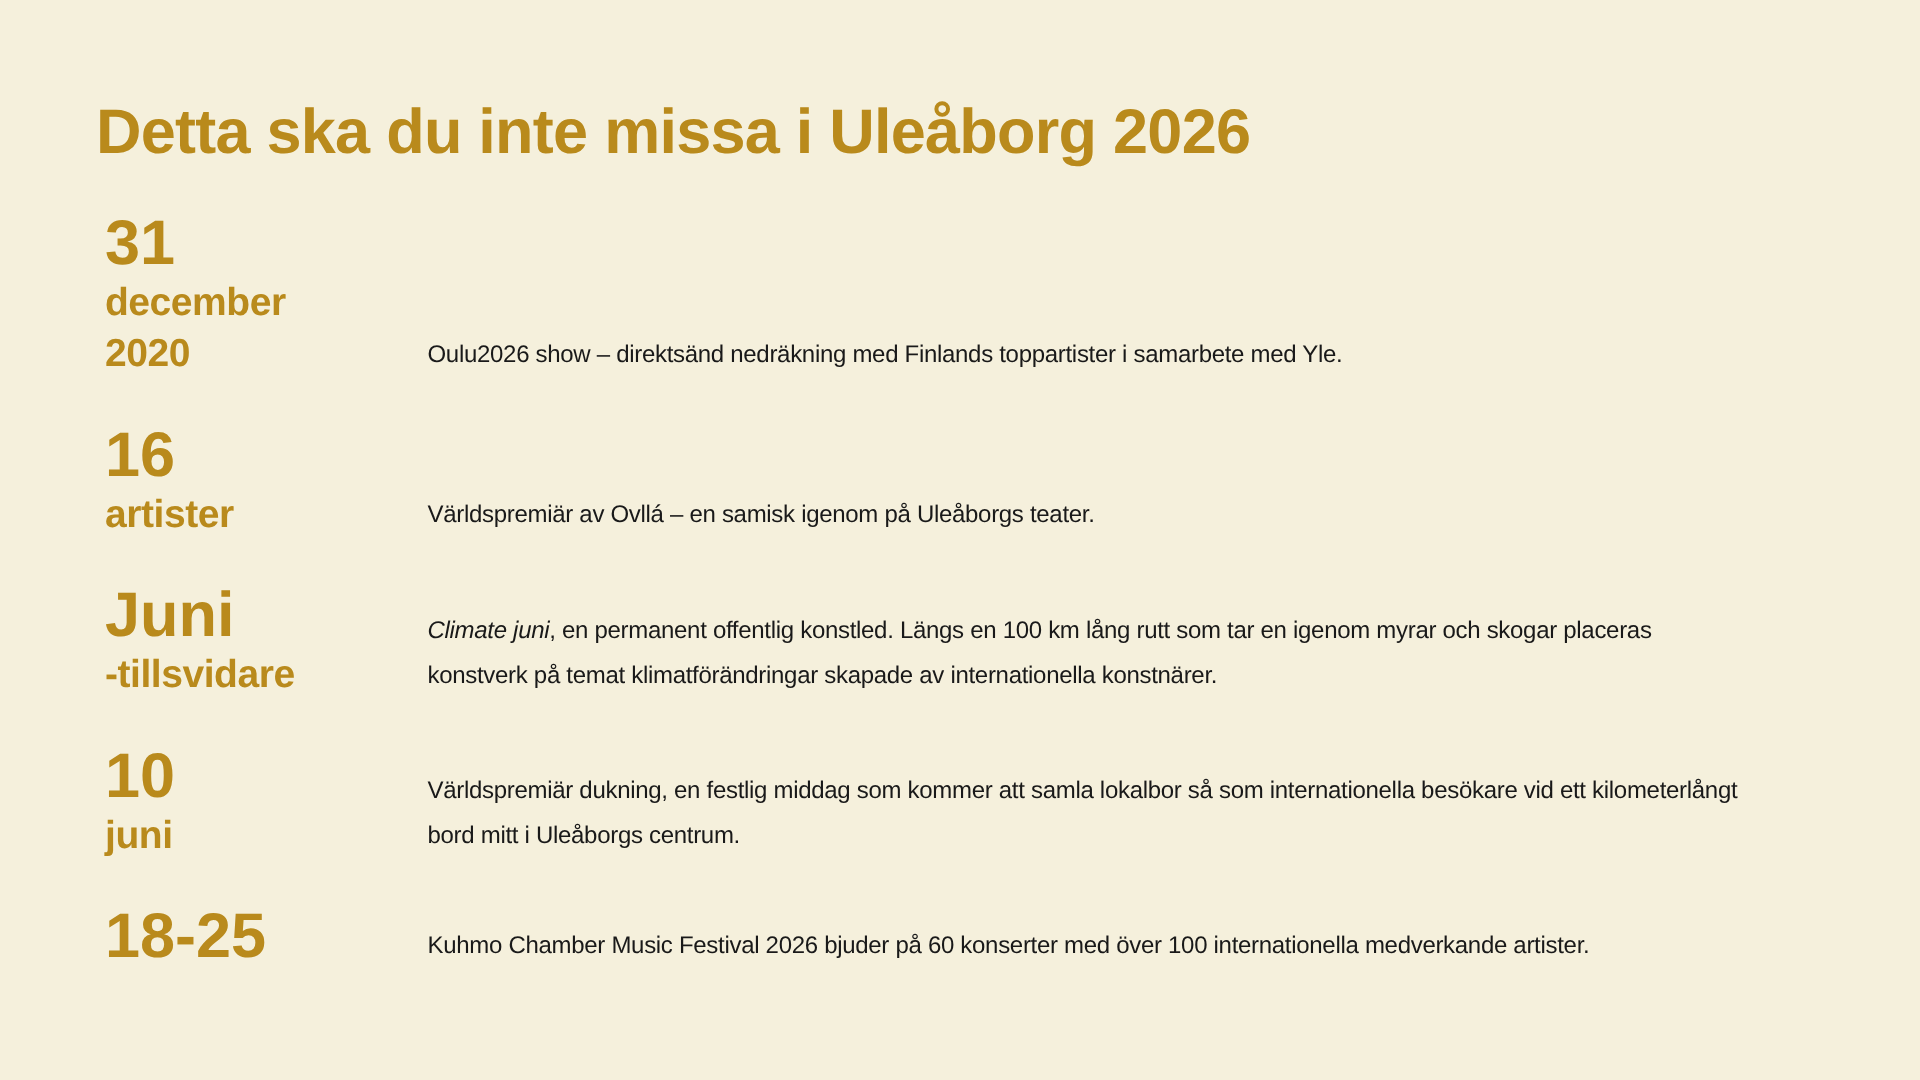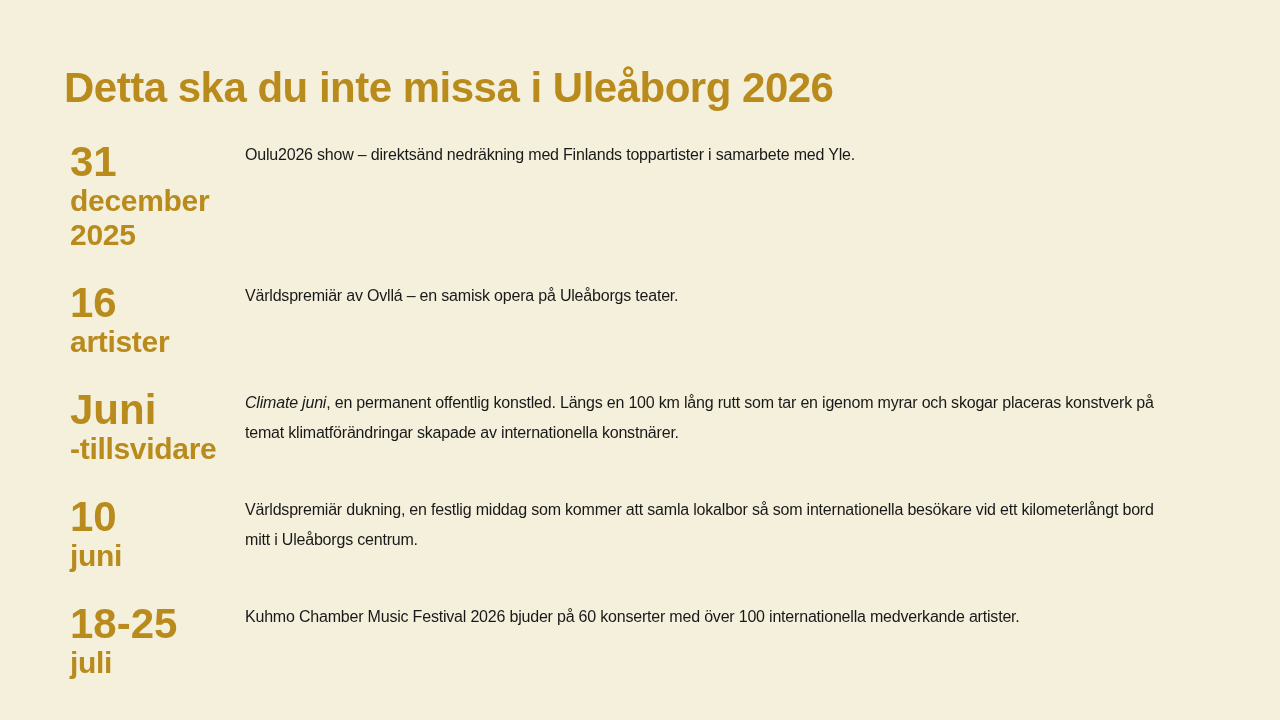--- a/index.html
+++ b/index.html
@@ -32,37 +32,38 @@
     letter-spacing: -0.5px;
     color: var(--accent);
     
     margin-right: -56px;
   }
   .events {
     margin-top: 26px;
   }
   .event-row {
     display: flex;
-    align-items: flex-start;
+    align-items: flex-end;
     margin-bottom: 29px;
+    gap: 40px;
   }
   .event-date {
     width: 181px;
     flex: 0 0 181px;
     color: var(--accent);
     font-weight: bold;
     padding-left: 6px;
   }
   .date-line-big {
     font-size: 42px;
     line-height: 44px;
     letter-spacing: 0px;
   }
   .date-line-small {
-    font-size: 30px;
+    font-size: 26px;
     line-height: 34px;
     letter-spacing: -0.3px;
   }
   .event-description {
     flex: 1 1 auto;
     font-size: 16px;
     line-height: 30px;
     letter-spacing: -0.2px;
     color: var(--ink);
   }
@@ -73,46 +74,45 @@
 </head>
 <body>
 
 <div class="slide">
   <h1 class="title">Detta ska du inte missa i Uleåborg 2026</h1>
   <div class="events">
       <div class="event-row">
         <div class="event-date">
           <div class="date-line-big">31</div>
           <div class="date-line-small">december</div>
-          <div class="date-line-small">2025</div>
+          <div class="date-line-small">2020</div>
         </div>
         <div class="event-description"><span>Oulu2026 show – direktsänd nedräkning med Finlands toppartister i samarbete med Yle.</span></div>
       </div>
       <div class="event-row">
         <div class="event-date">
           <div class="date-line-big">16</div>
           <div class="date-line-small">artister</div>
         </div>
-        <div class="event-description"><span>Världspremiär av Ovllá – en samisk opera på Uleåborgs teater.</span></div>
+        <div class="event-description"><span>Världspremiär av Ovllá – en samisk igenom på Uleåborgs teater.</span></div>
       </div>
       <div class="event-row">
         <div class="event-date">
           <div class="date-line-big">Juni</div>
           <div class="date-line-small">-tillsvidare</div>
         </div>
         <div class="event-description"><em>Climate juni</em><span>, en permanent offentlig konstled. Längs en 100 km lång rutt som tar en igenom myrar och skogar placeras konstverk på temat klimatförändringar skapade av internationella konstnärer.</span></div>
       </div>
       <div class="event-row">
         <div class="event-date">
           <div class="date-line-big">10</div>
           <div class="date-line-small">juni</div>
         </div>
         <div class="event-description"><span>Världspremiär dukning, en festlig middag som kommer att samla lokalbor så som internationella besökare vid ett kilometerlångt bord mitt i Uleåborgs centrum.</span></div>
       </div>
       <div class="event-row">
         <div class="event-date">
           <div class="date-line-big">18-25</div>
-          <div class="date-line-small">juli</div>
         </div>
         <div class="event-description"><span>Kuhmo Chamber Music Festival 2026 bjuder på 60 konserter med över 100 internationella medverkande artister.</span></div>
       </div>
     </div>
 </div>
 
 </body></html>

